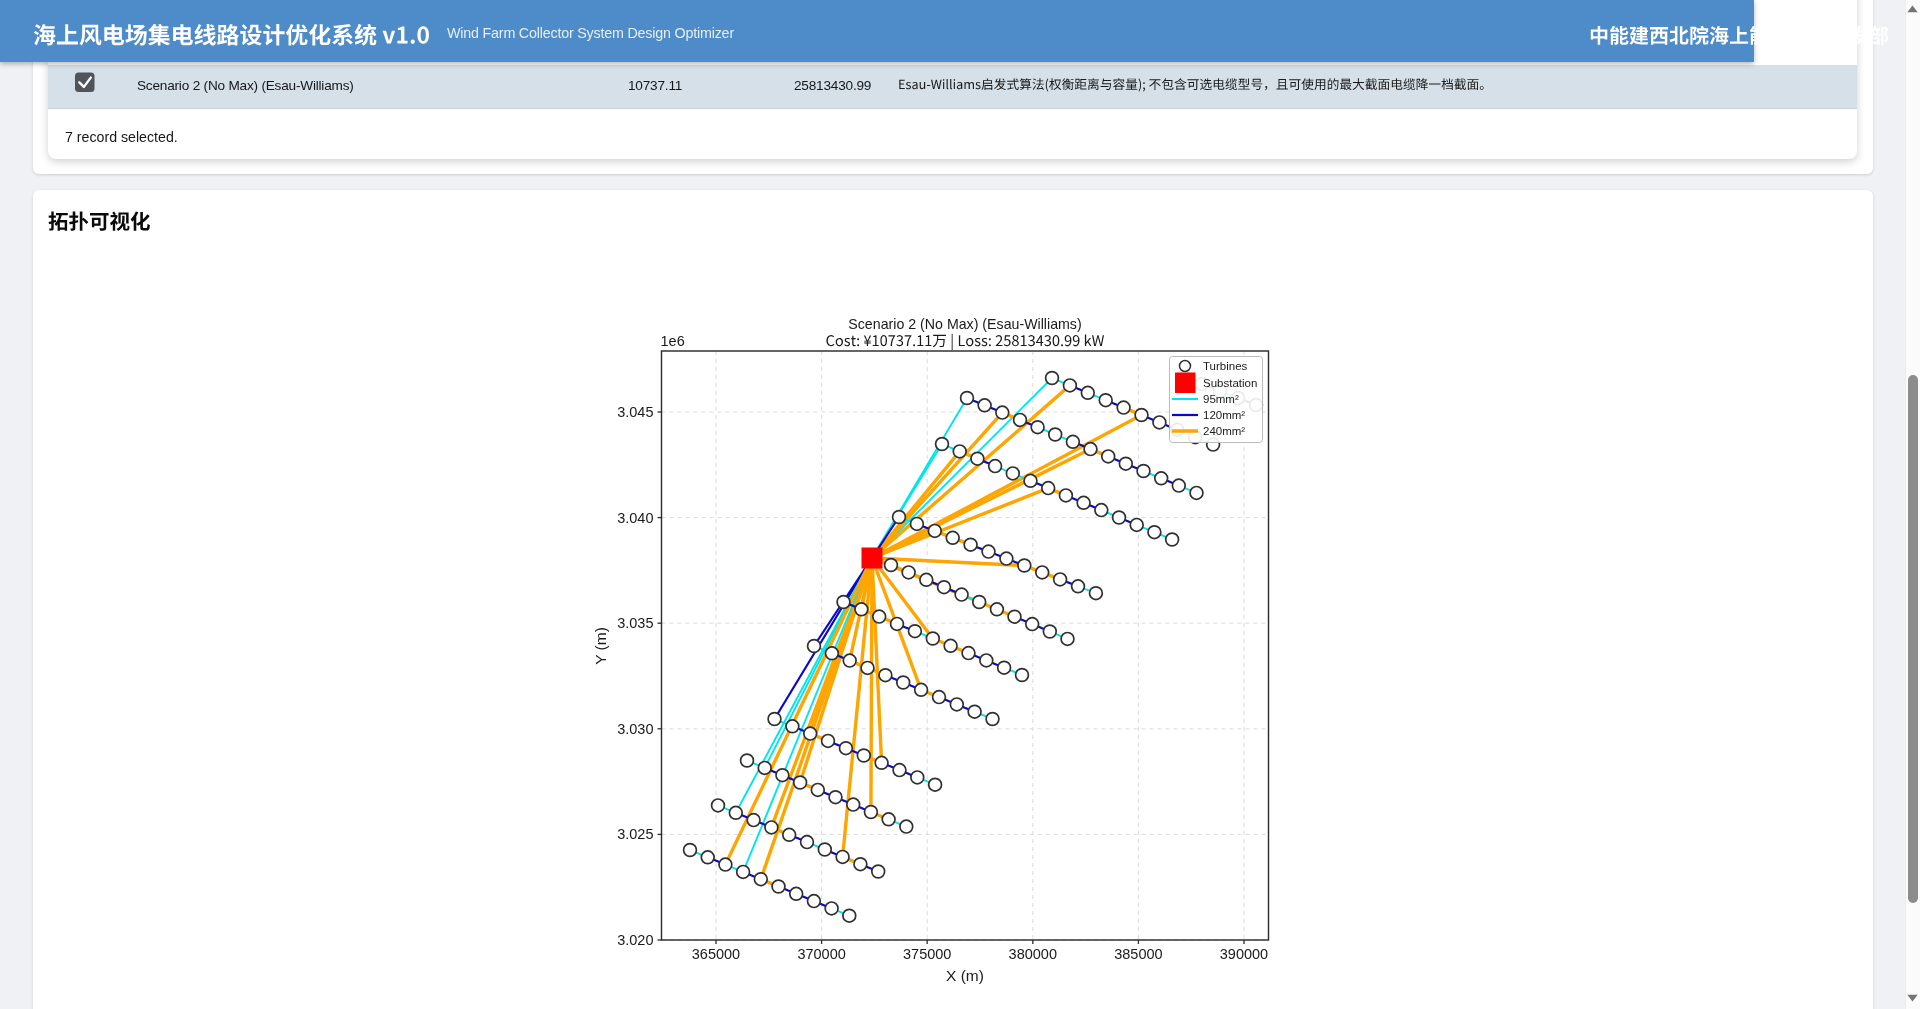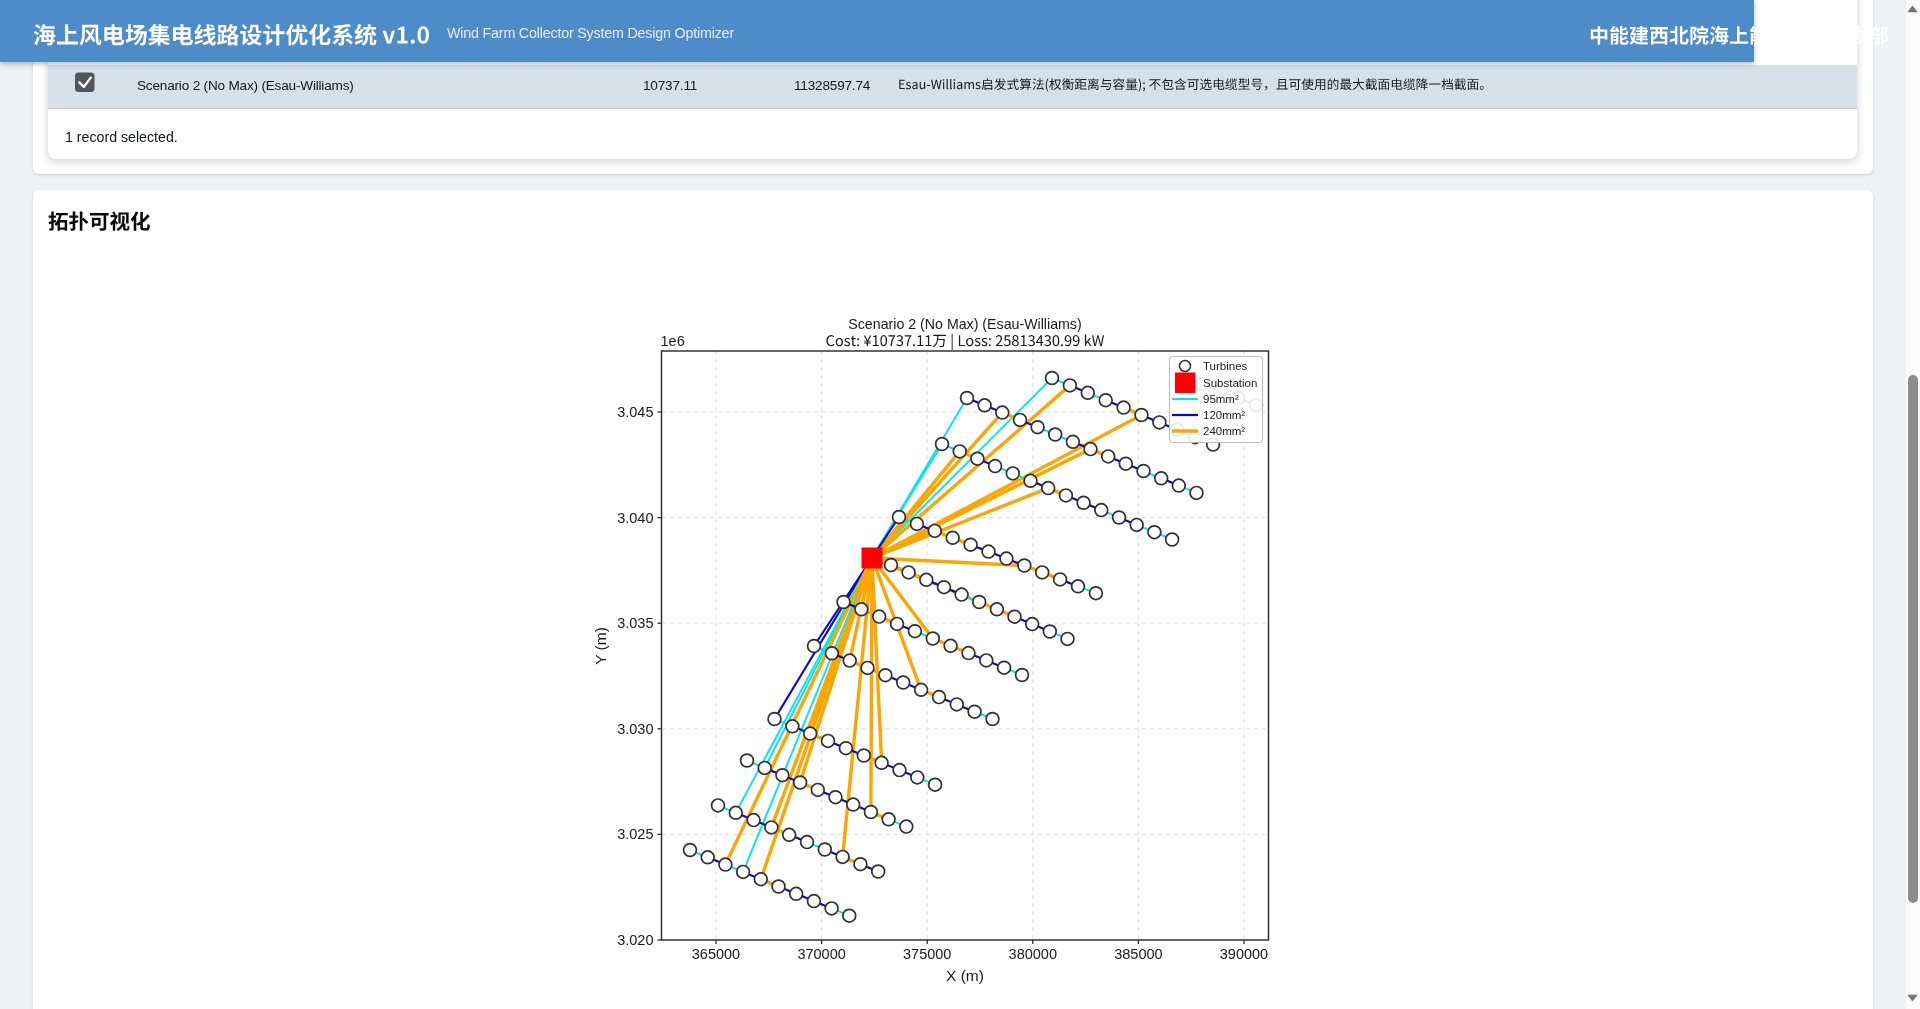--- a/index.html
+++ b/index.html
@@ -16,23 +16,23 @@
 svg#ov { position:absolute; left:0; top:0; }
 </style></head>
 <body>
 <div id="card1"></div>
 <div id="tcard"></div>
 <div id="selrow"></div>
 <div id="hdr">
     <div class="sub">Wind Farm Collector System Design Optimizer</div>
   </div>
 <div class="t15" style="left:137px;top:78px;">Scenario 2 (No Max) (Esau-Williams)</div>
-<div class="t15" style="left:643px;top:78px;">10737.11</div>
-<div class="t15" style="left:794px;top:78px;">11328597.74</div>
-<div id="rec">1 record selected.</div>
+<div class="t15" style="left:628px;top:78px;">10737.11</div>
+<div class="t15" style="left:794px;top:78px;">25813430.99</div>
+<div id="rec">7 record selected.</div>
 <div id="card2"></div>
 <div id="sbar"></div>
 <div id="thumb"></div>
 <svg id="ov" width="1920" height="1009" viewBox="0 0 1920 1009">
 <line x1="716" y1="351" x2="716" y2="940" stroke="#dcdcdc" stroke-width="1" stroke-dasharray="4 4"></line>
     <line x1="821.6" y1="351" x2="821.6" y2="940" stroke="#dcdcdc" stroke-width="1" stroke-dasharray="4 4"></line>
     <line x1="927.2" y1="351" x2="927.2" y2="940" stroke="#dcdcdc" stroke-width="1" stroke-dasharray="4 4"></line>
     <line x1="1032.8" y1="351" x2="1032.8" y2="940" stroke="#dcdcdc" stroke-width="1" stroke-dasharray="4 4"></line>
     <line x1="1138.4" y1="351" x2="1138.4" y2="940" stroke="#dcdcdc" stroke-width="1" stroke-dasharray="4 4"></line>
     <line x1="1244" y1="351" x2="1244" y2="940" stroke="#dcdcdc" stroke-width="1" stroke-dasharray="4 4"></line>

